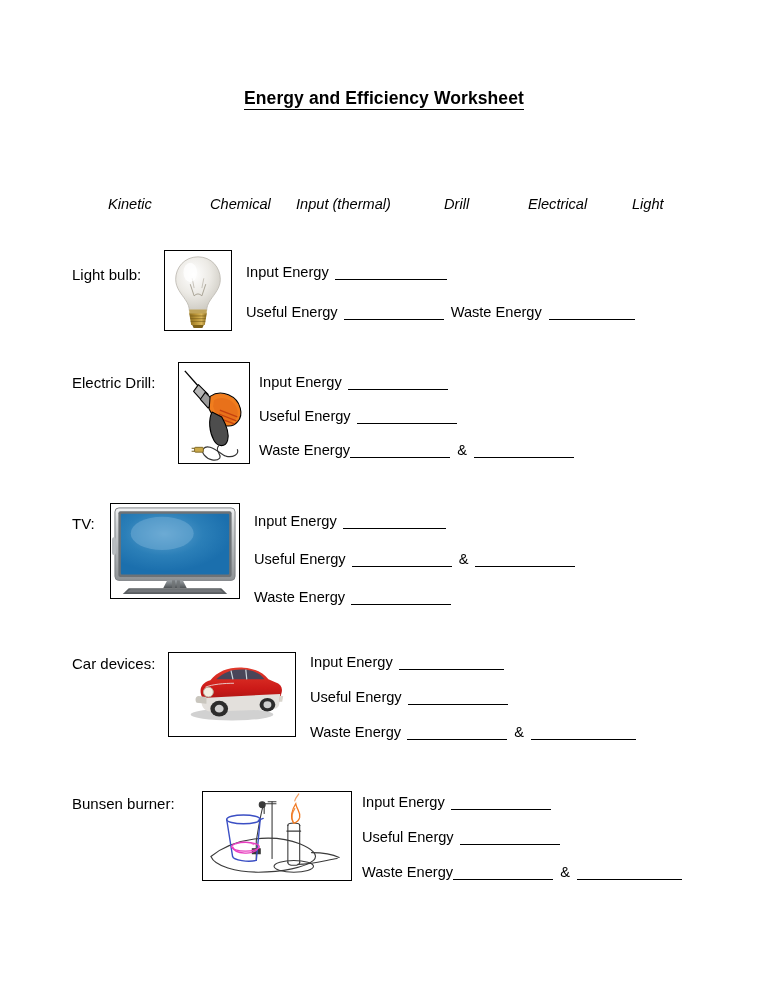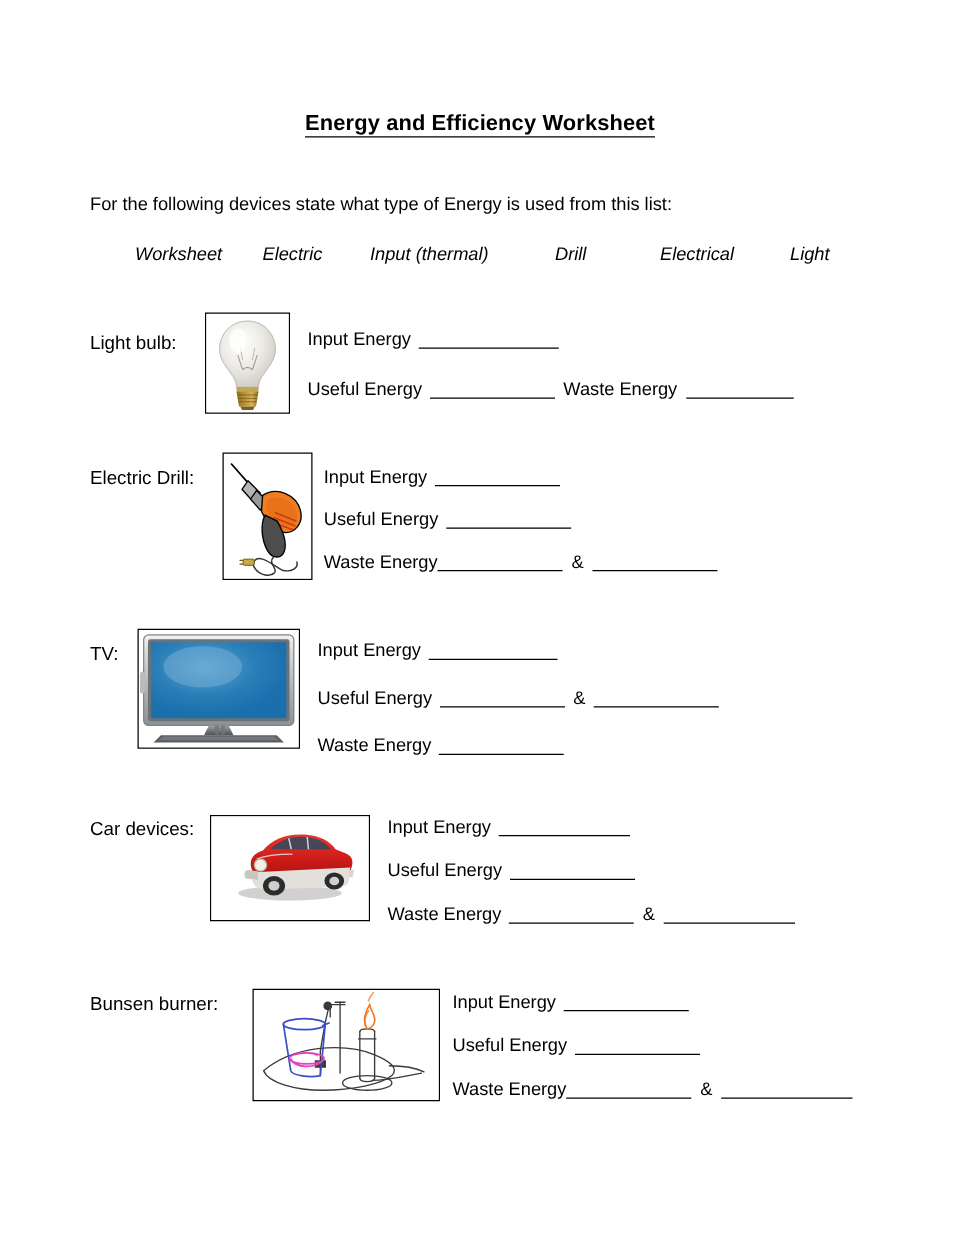--- a/index.html
+++ b/index.html
@@ -105,25 +105,24 @@
 </style>
 </head>
 <body>
 
 <div class="page">
 
   <div class="title">
     <span>Energy and Efficiency Worksheet</span>
   </div>
 
-  <div class="intro">For the following devices state what type of Energy is used from this list:</div>
 
   <div class="energy-list" id="energy-list">
-      <span class="et" style="left: 36px;">Worksheet</span>
-      <span class="et" style="left: 138px;">Electric</span>
+      <span class="et" style="left: 36px;">Kinetic</span>
+      <span class="et" style="left: 138px;">Chemical</span>
       <span class="et" style="left: 224px;">Input (thermal)</span>
       <span class="et" style="left: 372px;">Drill</span>
       <span class="et" style="left: 456px;">Electrical</span>
       <span class="et" style="left: 560px;">Light</span>
     </div>
 
   <div id="device-rows">
       <div class="row">
         <div class="row-label" style="top: 262px;">Light bulb:</div>
         <div class="fig" style="left: 164px; top: 246px; width: 68px; height: 81px;">

